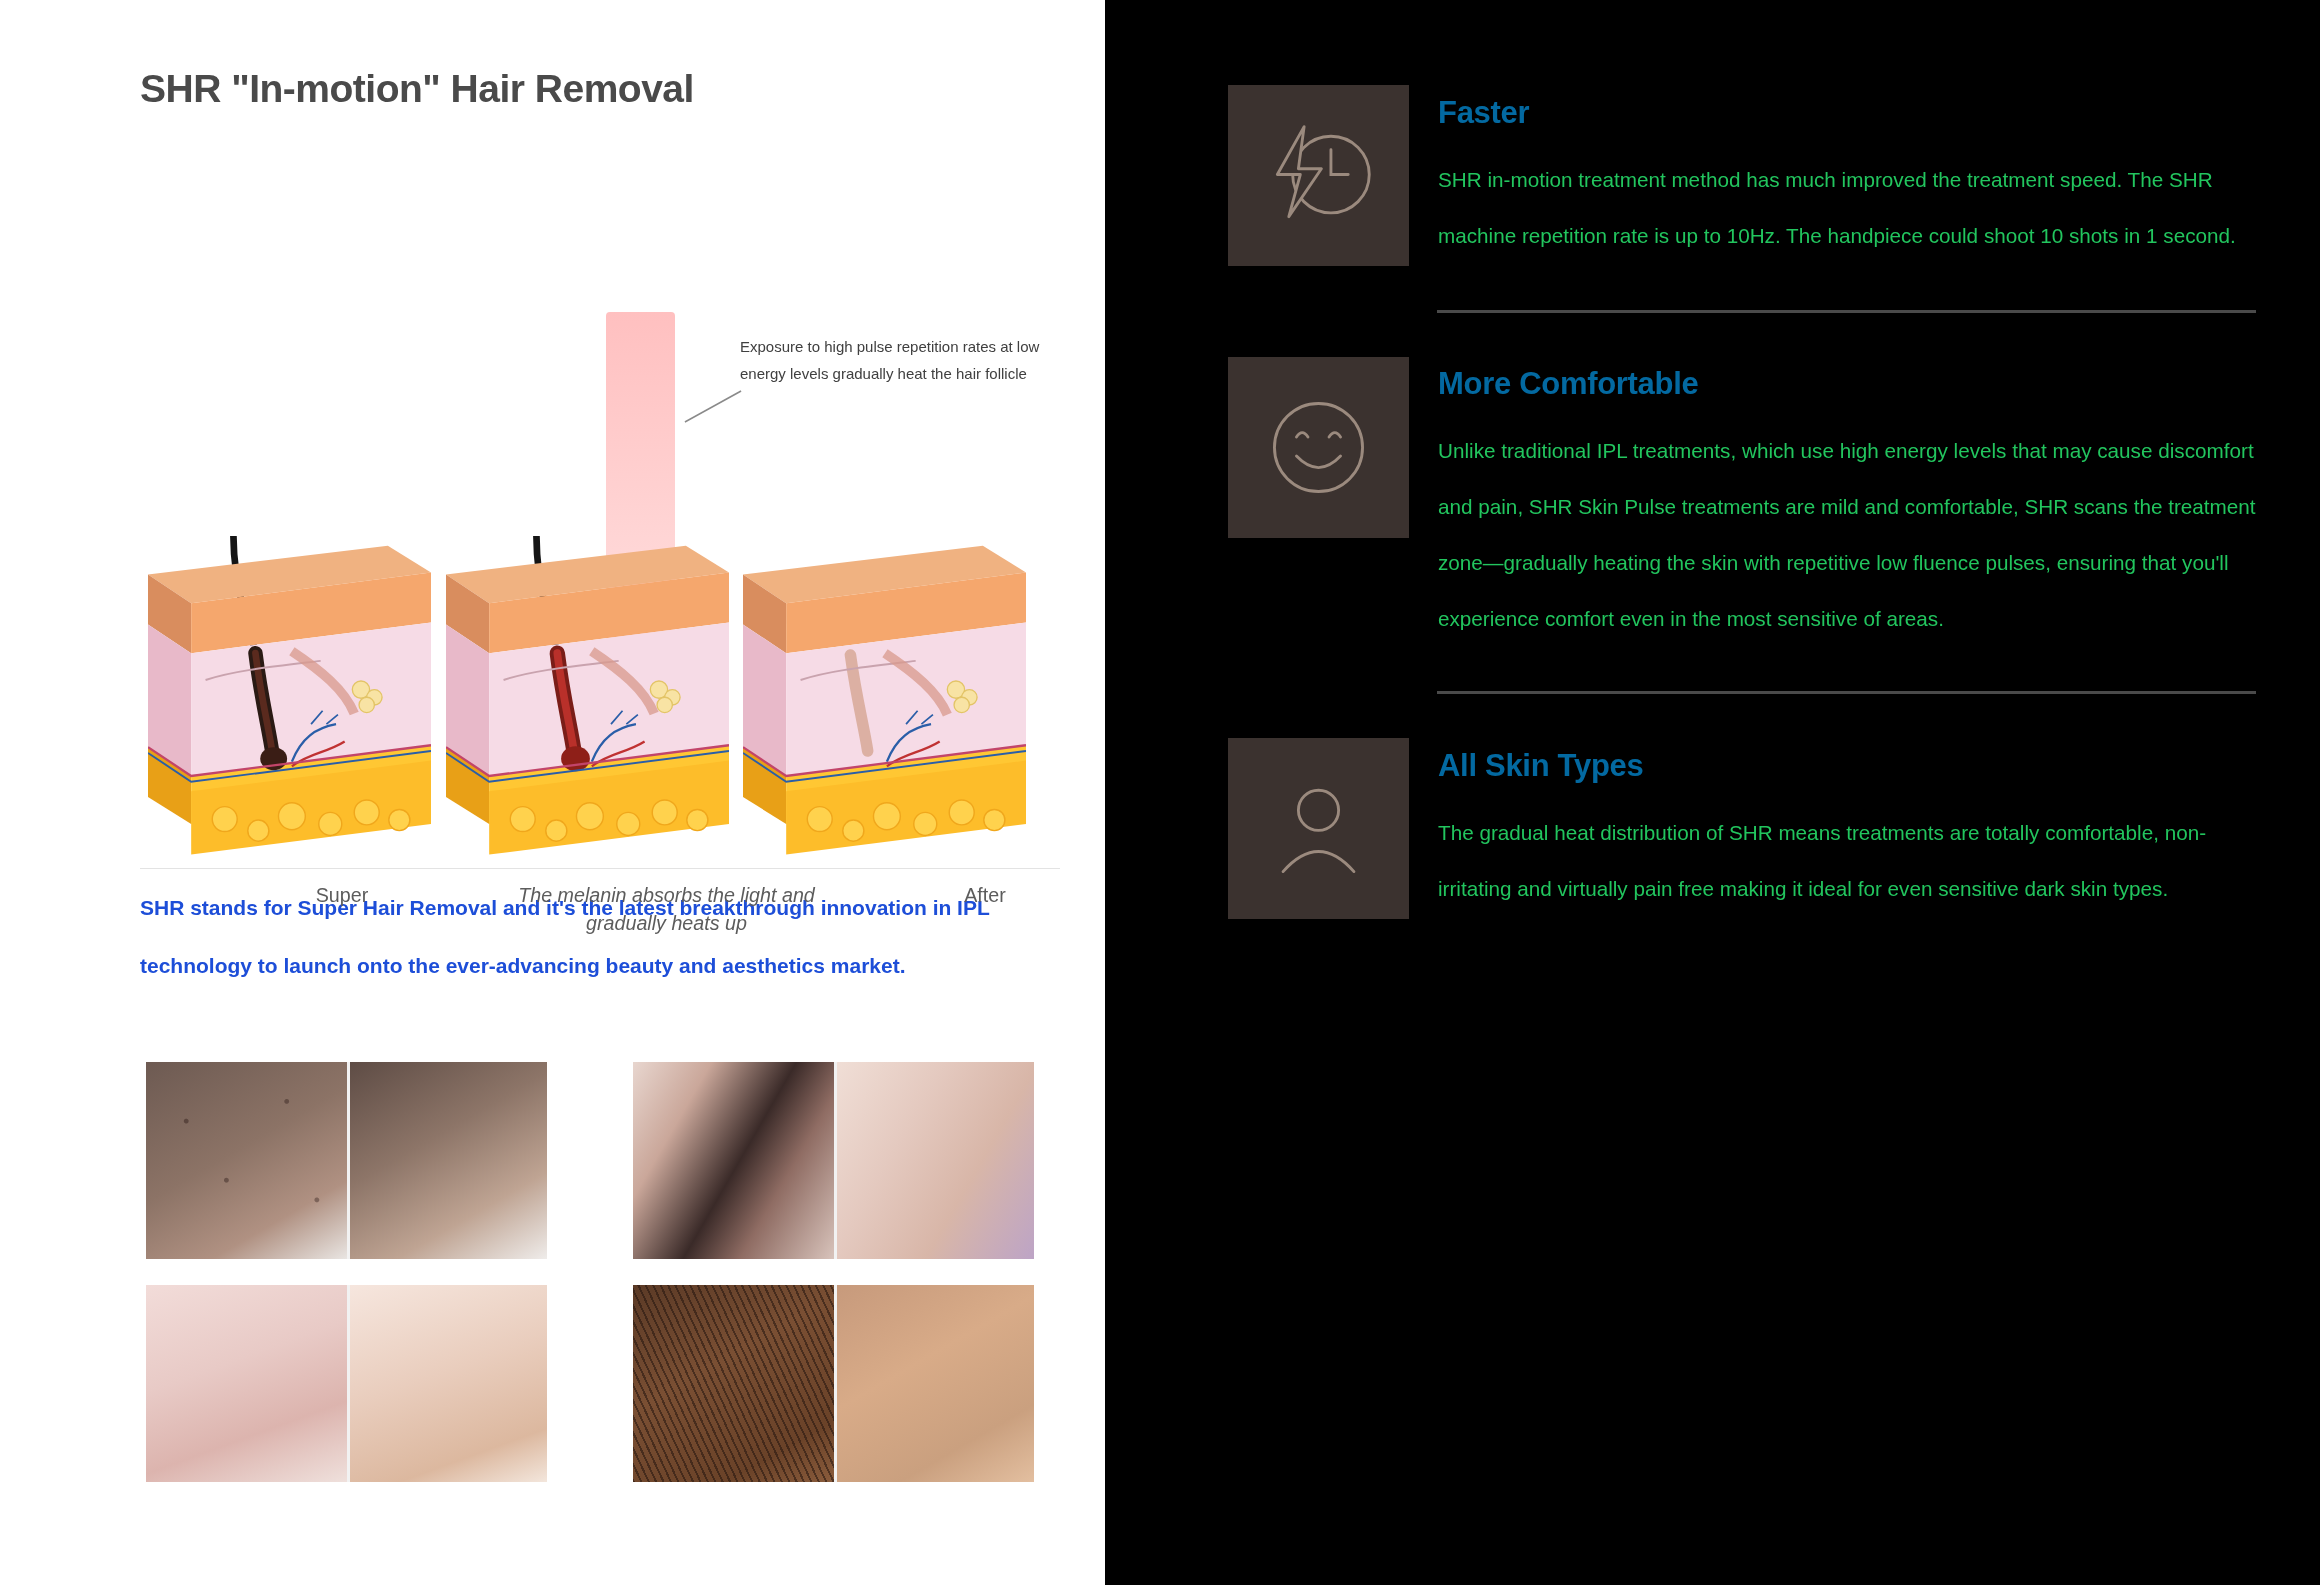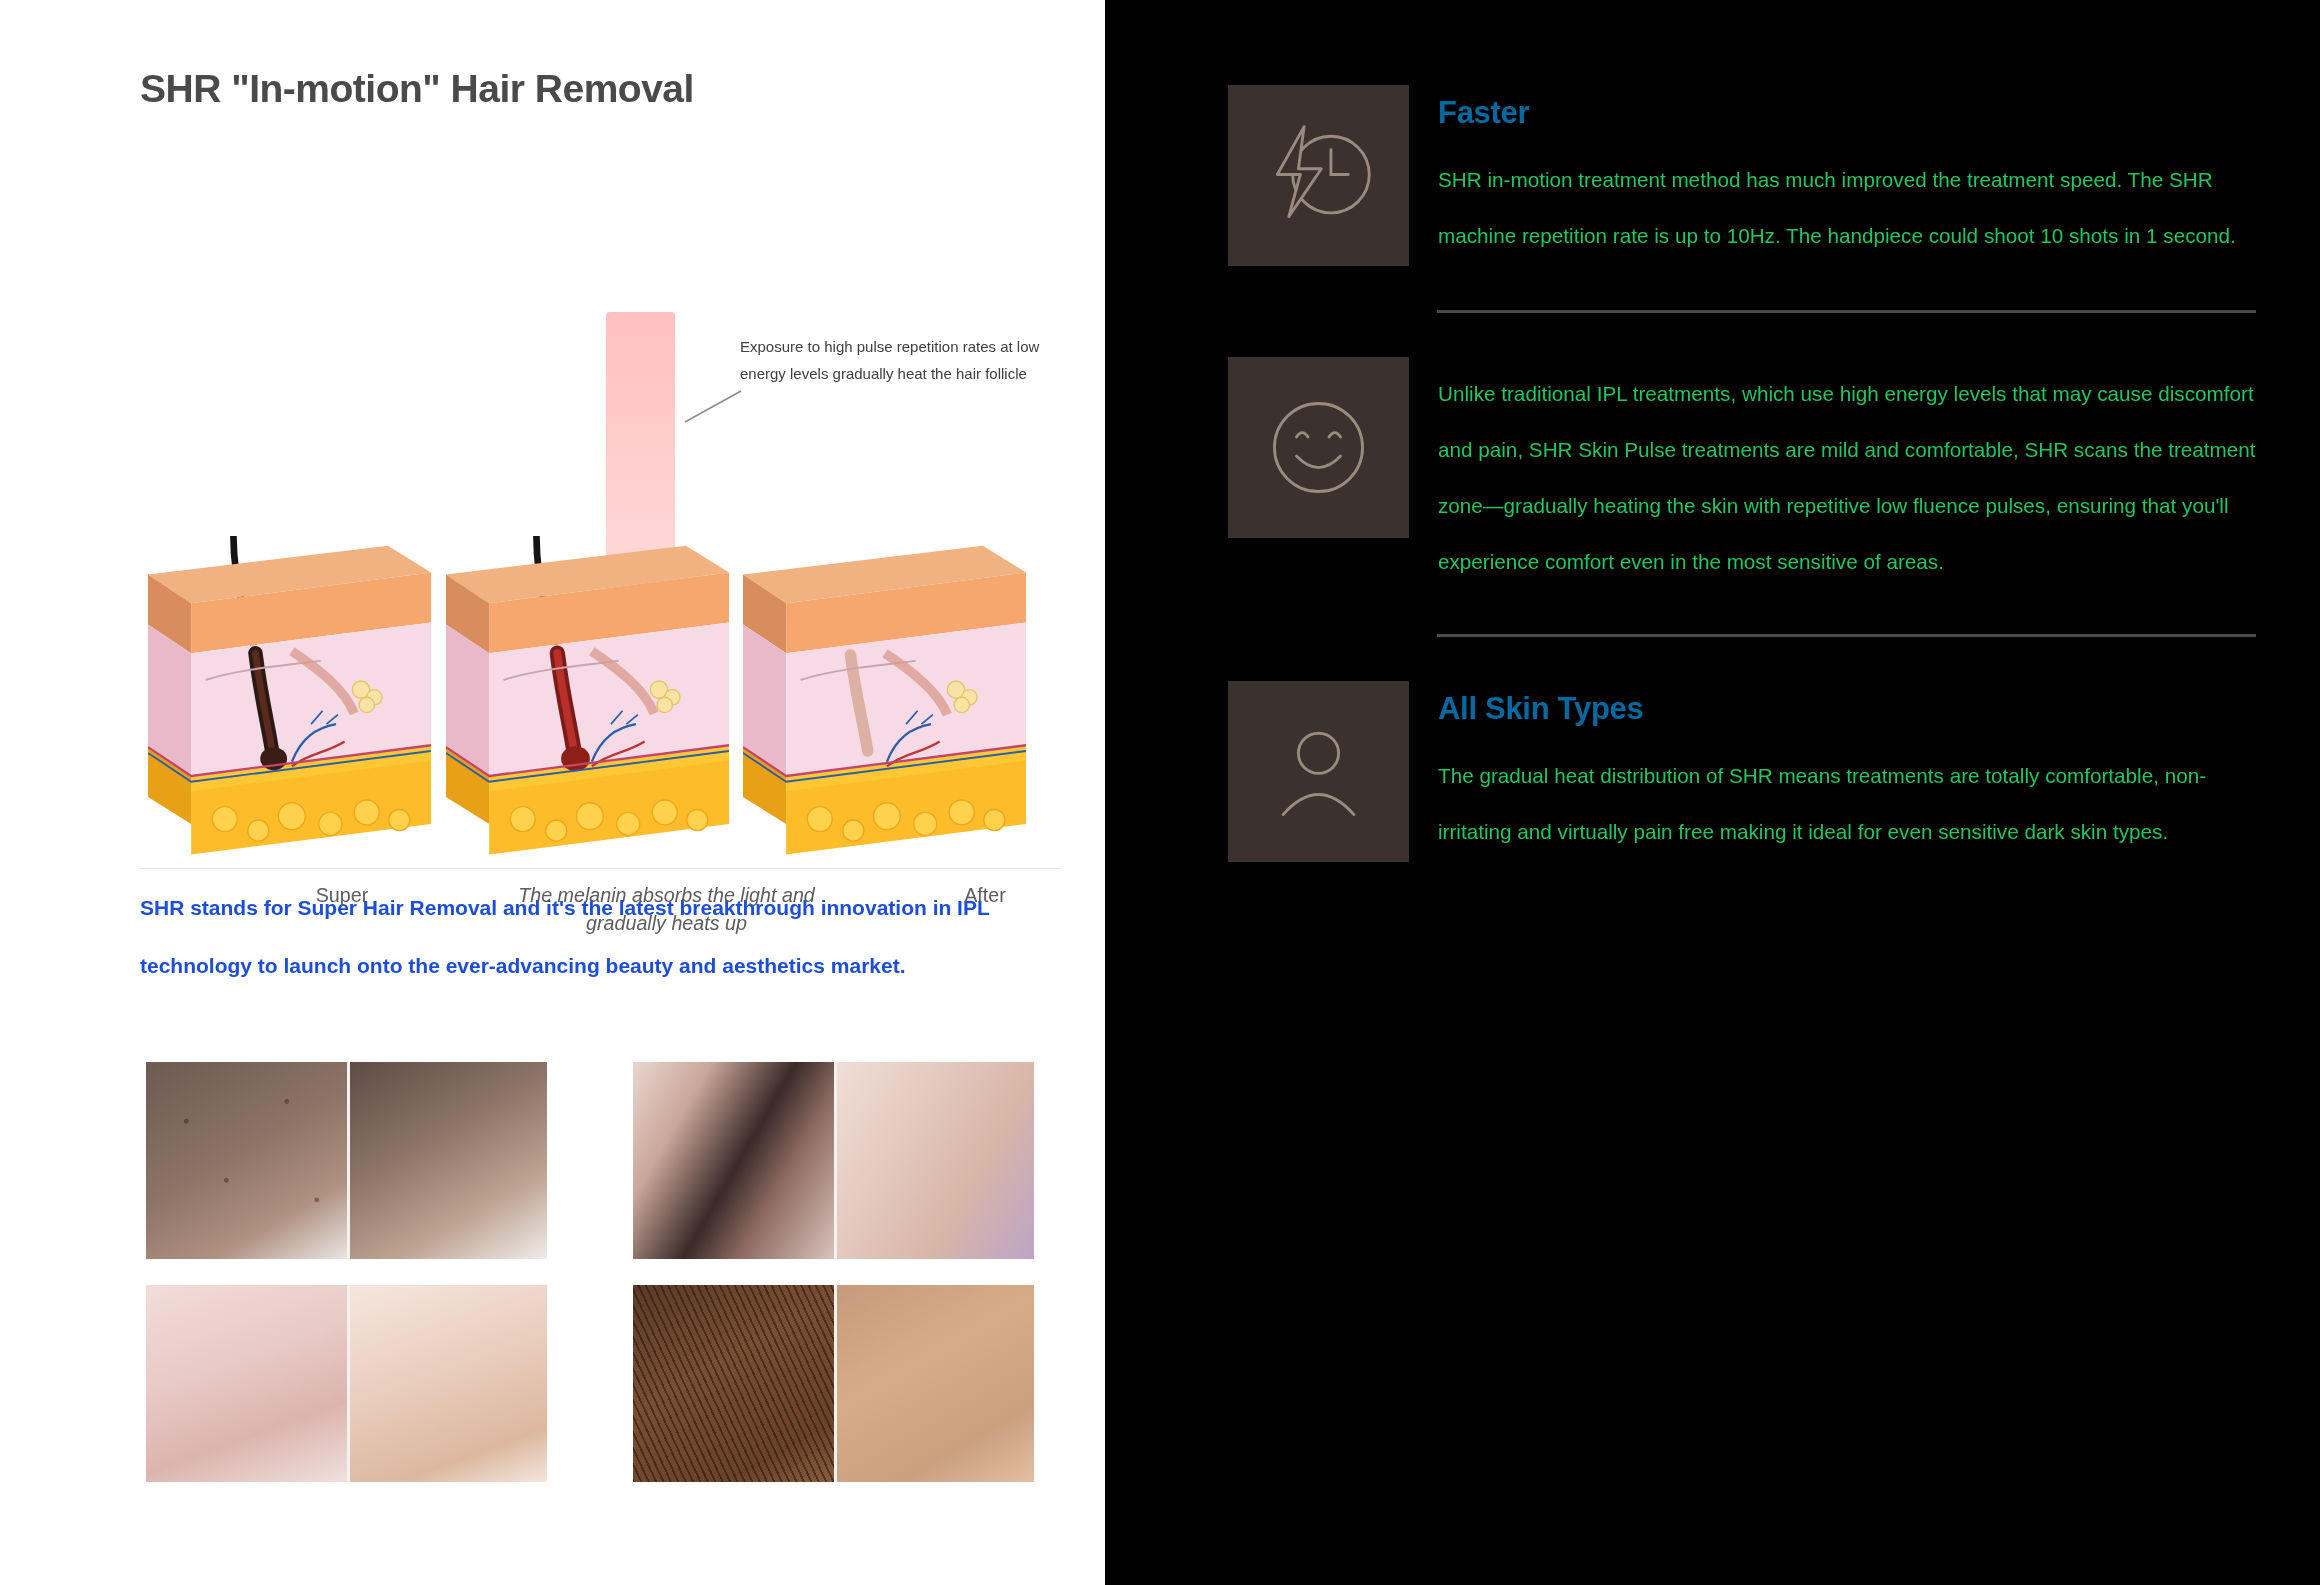--- a/index.html
+++ b/index.html
@@ -362,20 +362,21 @@
     <div class="feature">
       <div class="f-icon">
         <svg width="113" height="113" viewBox="0 0 118 118">
           <circle cx="59" cy="59" r="46" fill="none" stroke="#9b8a7e" stroke-width="3"></circle>
           <path d="M36 48 q6 -9 12 0" fill="none" stroke="#9b8a7e" stroke-width="3" stroke-linecap="round"></path>
           <path d="M70 48 q6 -9 12 0" fill="none" stroke="#9b8a7e" stroke-width="3" stroke-linecap="round"></path>
           <path d="M36 68 q23 24 46 0" fill="none" stroke="#9b8a7e" stroke-width="3" stroke-linecap="round"></path>
         </svg>
       </div>
       <div class="f-body">
+        <div class="f-title">More Comfortable</div>
         <div class="f-text">Unlike traditional  IPL treatments, which use high energy levels that may cause discomfort and pain, SHR Skin Pulse treatments are mild and comfortable, SHR scans the treatment zone—gradually heating the skin with repetitive low fluence pulses, ensuring that you'll experience comfort even in the most sensitive of areas.</div>
       </div>
     </div>
 
     <div class="hr"></div>
 
     <div class="feature">
       <div class="f-icon">
         <svg width="113" height="113" viewBox="0 0 118 118">
           <circle cx="59" cy="40" r="21" fill="none" stroke="#9b8a7e" stroke-width="3"></circle>

